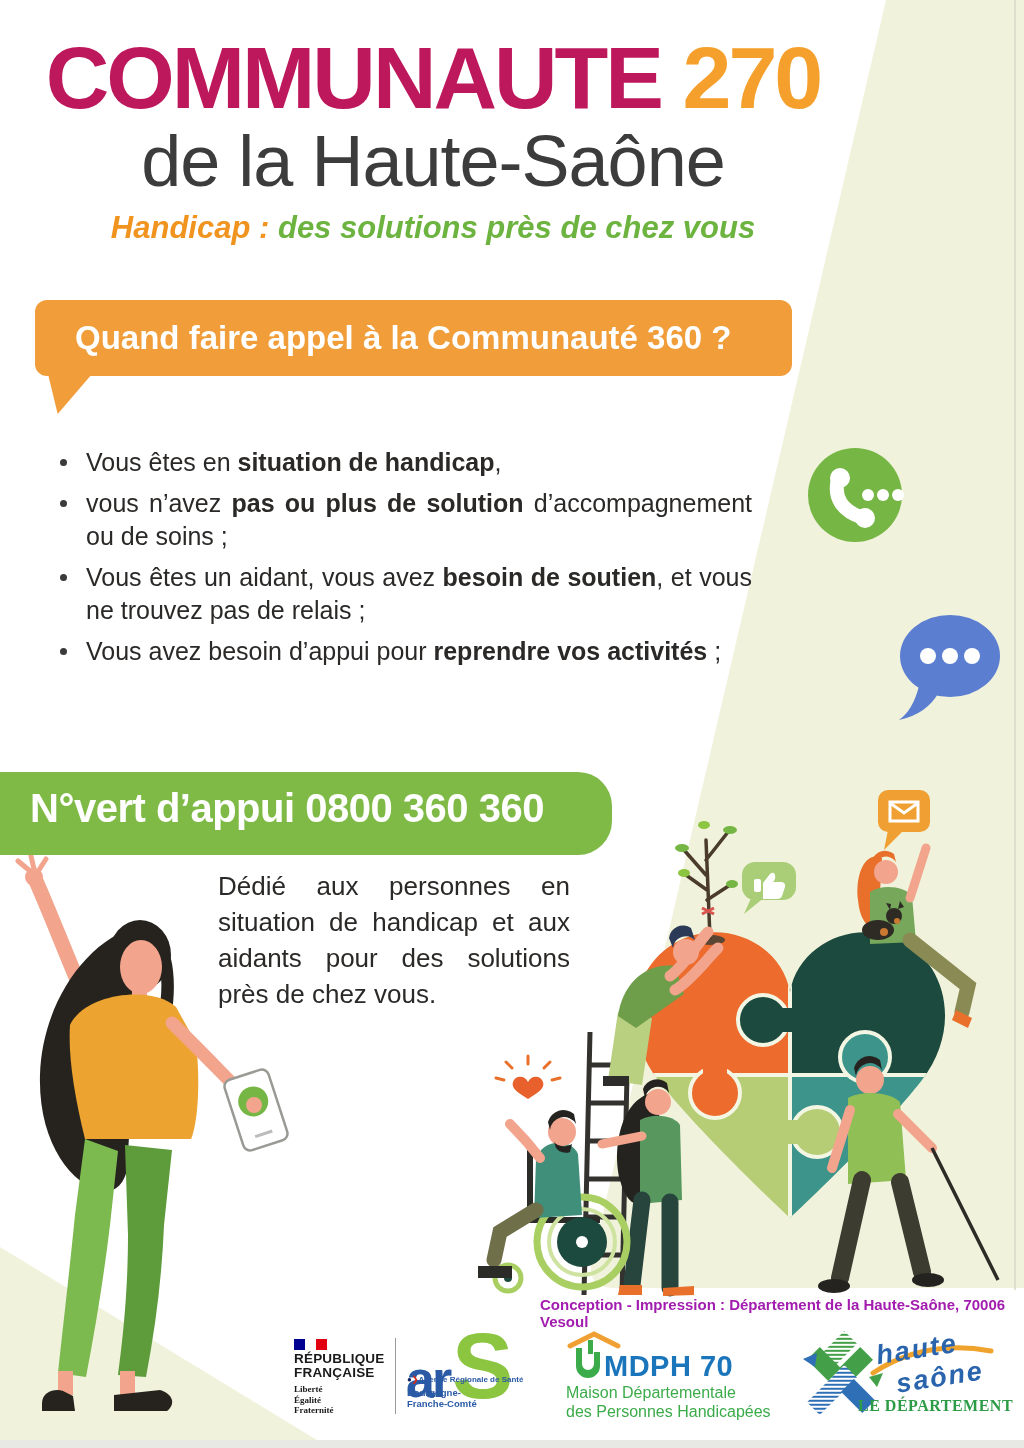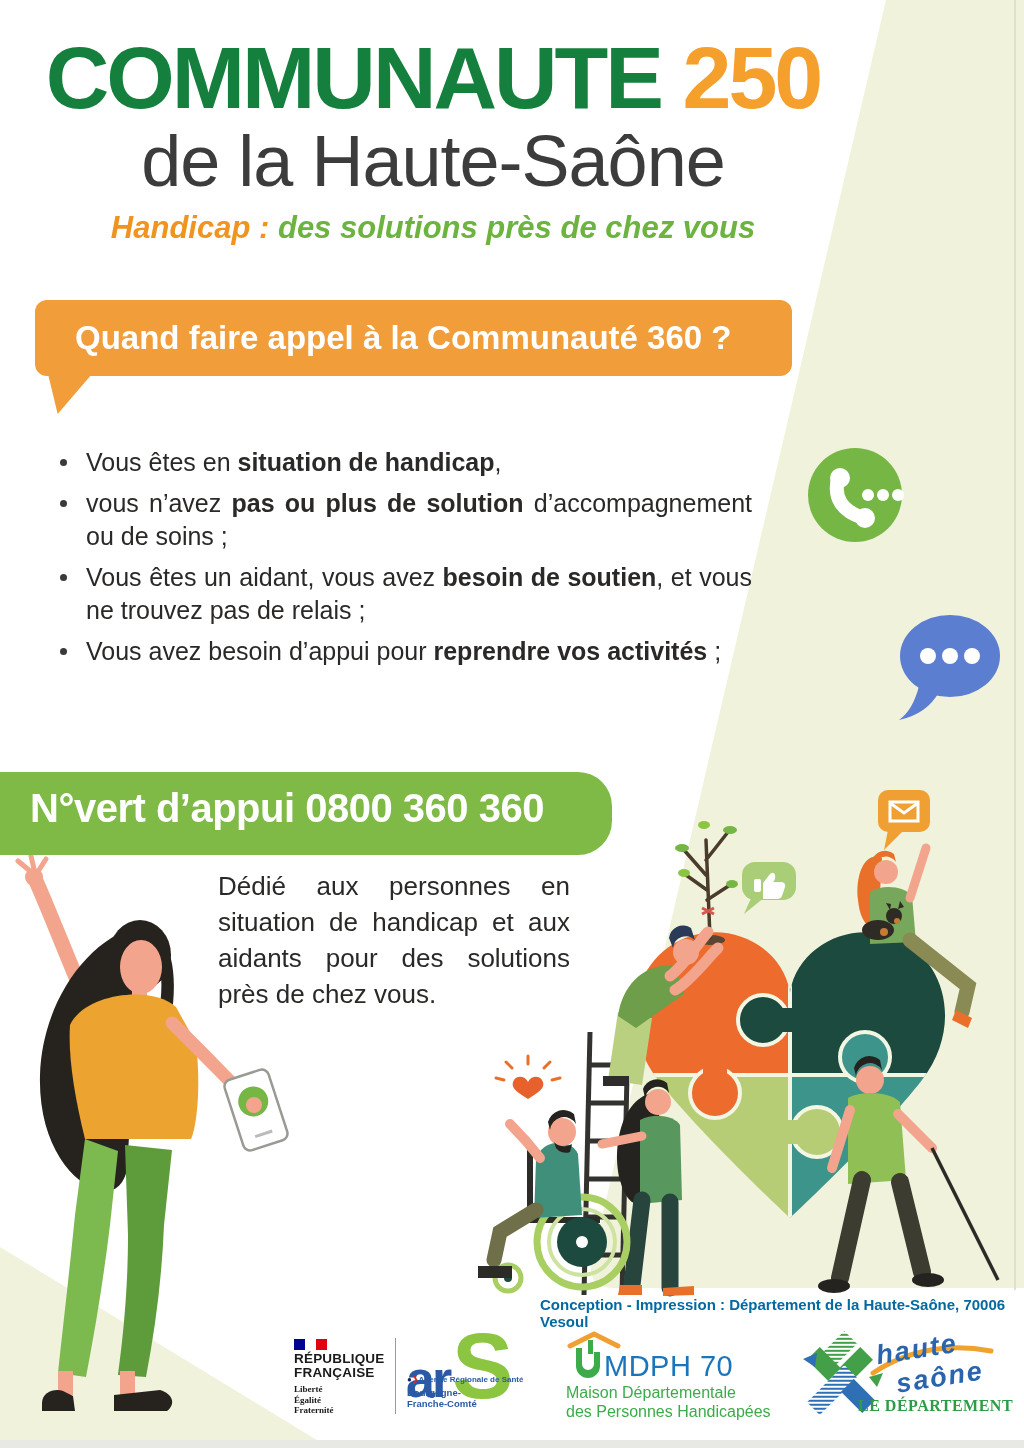--- a/index.html
+++ b/index.html
@@ -4,21 +4,21 @@
 <style>
   html,body{margin:0;padding:0;background:#888;}
   .poster{position:relative;width:1024px;height:1448px;background:#fff;overflow:hidden;
           font-family:"Liberation Sans",sans-serif;color:#2f2d2b;}
   .abs{position:absolute;}
   
   .bg-svg{position:absolute;left:0;top:0;width:1024px;height:1448px;z-index:0;}
   
   .header-wrap{left:0;top:0;width:866px;text-align:center;z-index:3;}
   .title{top:34px;font-size:88px;font-weight:800;letter-spacing:-3px;line-height:1;}
-  .title .t-green{color:#15803d;}
+  .title .t-green{color:#be185d;}
   .title .t-orange{color:#f5a02c;}
   .subtitle{top:122px;font-size:72px;font-weight:400;color:#3c3c3c;letter-spacing:-1px;line-height:1.1;}
   .tagline{top:210px;font-size:31px;font-style:italic;font-weight:600;}
   .tagline .tg-orange{color:#f0941f;}
   .tagline .tg-green{color:#6cb33f;}
   
   .q-banner{left:35px;top:300px;width:757px;height:76px;background:#f09d3a;border-radius:12px;z-index:4;}
   .q-banner-label{padding-left:40px;line-height:76px;font-size:33px;font-weight:700;color:#fff;}
   .q-tail{left:48px;top:374px;width:44px;height:40px;background:#f09d3a;
           clip-path:polygon(0 0,100% 0,22% 100%);z-index:3;}
@@ -33,35 +33,35 @@
   .hotline-label{padding-left:30px;line-height:73px;font-size:40px;font-weight:700;color:#fff;letter-spacing:-0.5px;}
   
   .description{left:218px;top:868px;width:352px;font-size:26px;line-height:36px;text-align:justify;color:#2b2927;z-index:3;}
   
   .phone-icon-svg{left:805px;top:445px;z-index:3;}
   .chat-icon-svg{left:893px;top:608px;z-index:3;}
   
   .illus-right{left:470px;top:780px;z-index:2;}
   .illus-left{left:0;top:855px;z-index:2;}
   
-  .credit{left:540px;top:1296px;font-size:15px;font-weight:600;color:#0369a1;z-index:5;}
+  .credit{left:540px;top:1296px;font-size:15px;font-weight:600;color:#a21caf;z-index:5;}
   .rf-flag{left:294px;top:1339px;width:33px;height:11px;display:flex;z-index:5;}
   .rf-flag div{flex:1;}
   .rf-name{left:294px;top:1352px;font-size:13.5px;font-weight:700;color:#1a1a1a;line-height:14px;letter-spacing:0.2px;}
   .rf-motto{left:294px;top:1384px;font-family:"Liberation Serif",serif;font-size:9px;
             font-weight:700;color:#1a1a1a;line-height:10.5px;}
   .logo-divider{left:395px;top:1338px;width:1px;height:76px;background:#9a9a9a;z-index:5;}
   .ars-ar{left:406px;top:1359px;font-size:52px;font-weight:700;color:#2a5aa5;line-height:0.78;letter-spacing:-3px;}
   .ars-s{left:452px;top:1330px;font-size:92px;font-weight:700;color:#8cc540;line-height:0.8;}
   .ars-tagline{left:407px;top:1375px;font-size:8px;font-weight:700;color:#2a5aa5;}
   .ars-tagline .dot{color:#14235e;}
   .ars-tagline .chev{color:#d42b1e;}
   .ars-region{left:407px;top:1387px;font-size:9.5px;font-weight:700;color:#2a5aa5;line-height:11px;}
   .mdph-icon-svg{left:564px;top:1330px;z-index:5;}
-  .mdph-name{left:604px;top:1350px;font-size:29px;font-weight:400;color:#1b75bb;letter-spacing:0.5px;}
+  .mdph-name{left:604px;top:1350px;font-size:29px;font-weight:700;color:#1b75bb;letter-spacing:0.5px;}
   .mdph-sub{left:566px;top:1383px;font-size:16px;color:#3cab4a;line-height:19px;}
   .hs-logo-svg{left:795px;top:1325px;z-index:5;}
   .hs-haute{left:876px;top:1334px;font-size:27px;font-style:italic;font-weight:600;color:#2a64ad;
             transform:rotate(-9deg);letter-spacing:2px;z-index:6;}
   .hs-saone{left:896px;top:1362px;font-size:27px;font-style:italic;font-weight:600;color:#2a64ad;
             transform:rotate(-9deg);letter-spacing:2px;z-index:6;}
   .hs-dept{left:858px;top:1397px;font-family:"Liberation Serif",serif;font-size:16px;font-weight:700;
            color:#2e9c46;letter-spacing:0.5px;z-index:6;}
   
   .scan-right{left:1014px;top:0;width:2px;height:1290px;background:#dadbc9;opacity:0.8;z-index:1;}
@@ -74,21 +74,21 @@
 
   <svg class="bg-svg" viewBox="0 0 1024 1448">
     <path d="M886,0 L1024,0 L1024,1288 L615,1288 Q586,1288 592,1260 L886,0 Z" fill="#f0f2db"></path>
     <path d="M0,1247 L330,1448 L0,1448 Z" fill="#f0f2db"></path>
   </svg>
   <div class="abs scan-right"></div>
   <div class="abs scan-bottom"></div>
 
   <div class="abs header-wrap title">
     <span class="t-green">COMMUNAUTE</span>
-    <span class="t-orange">250</span>
+    <span class="t-orange">270</span>
   </div>
   <div class="abs header-wrap subtitle">de la Haute-Saône</div>
   <div class="abs header-wrap tagline">
     <span class="tg-orange">Handicap :</span><span class="tg-green"> des solutions près de chez vous</span>
   </div>
 
   <div class="abs q-banner">
     <div class="q-banner-label">Quand faire appel à la Communauté 360 ?</div>
   </div>
   <div class="abs q-tail"></div>

